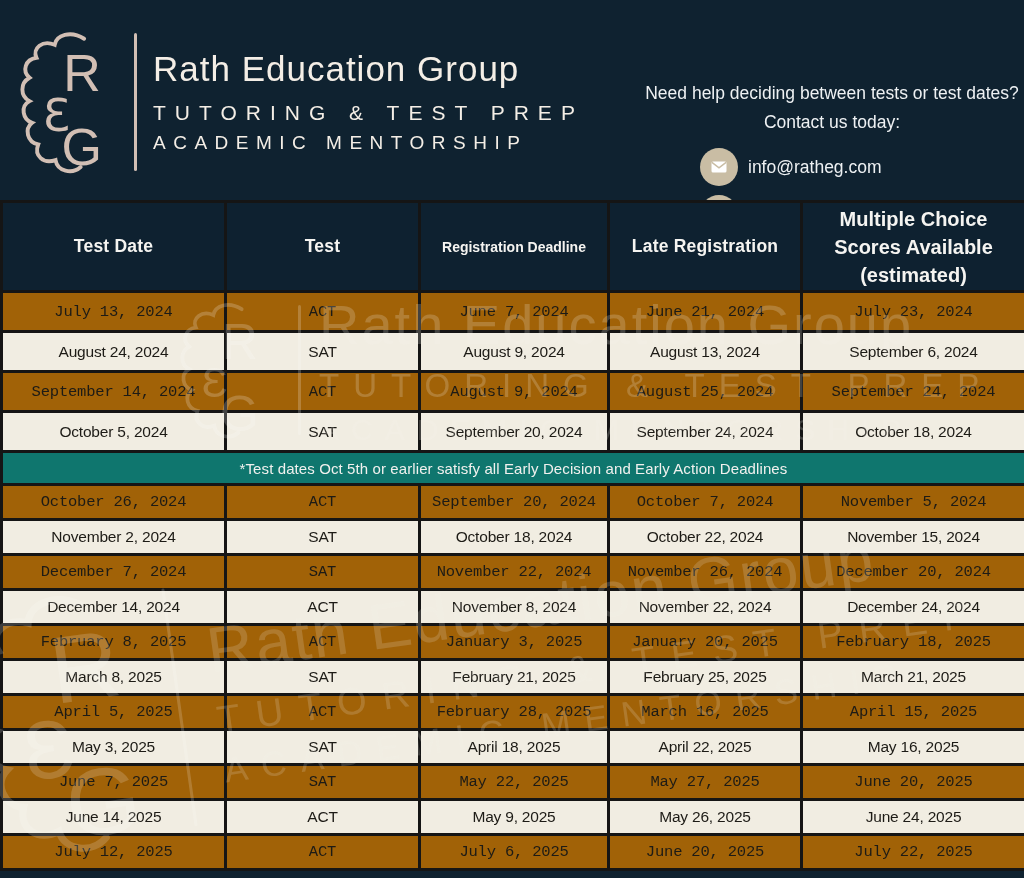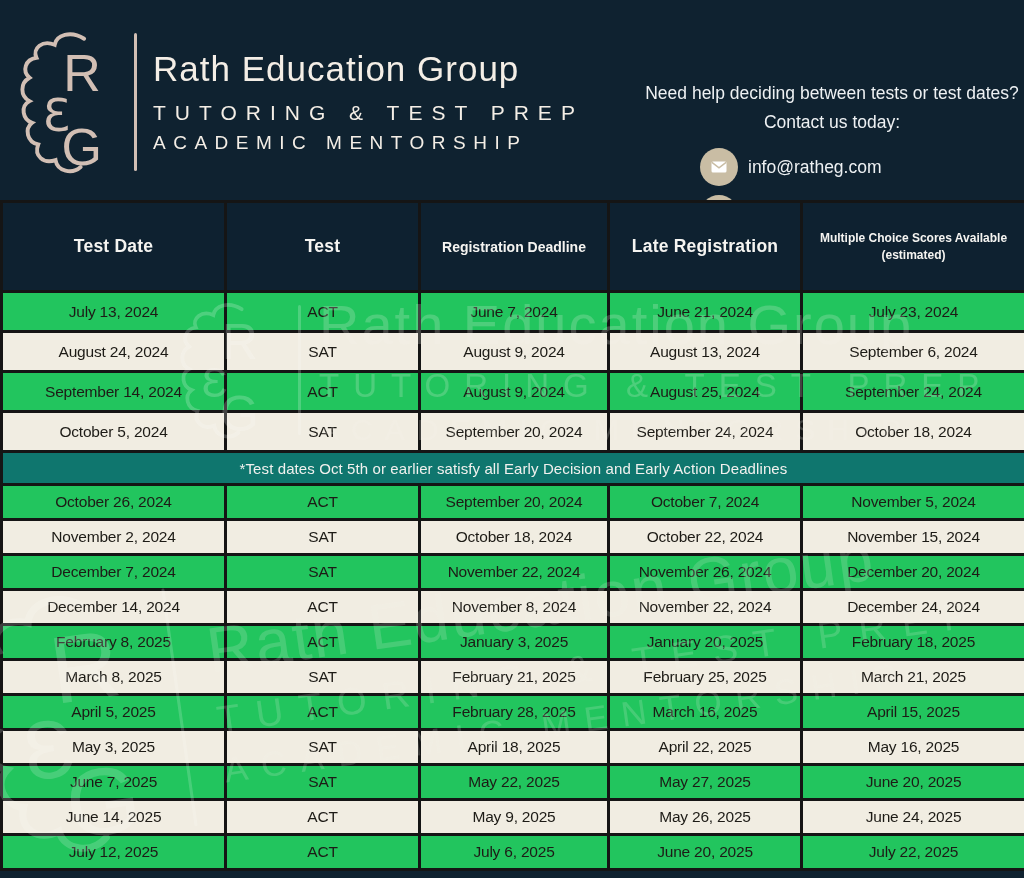--- a/index.html
+++ b/index.html
@@ -27,24 +27,24 @@
   .cicon svg{width:20px;height:20px;}
   .contact-val{font-size:17.5px;}
   
   .table-wrap{position:absolute;top:200px;left:0;width:1024px;}
   table{width:1024px;border-collapse:collapse;table-layout:fixed;position:relative;z-index:1;}
   th,td{border:3px solid #151515;text-align:center;vertical-align:middle;padding:0;}
   thead tr{height:90px;}
   thead th{background:#0e2130;color:#f5f4f1;font-weight:bold;}
   th.h-0,th.h-1,th.h-3{font-size:17.5px;letter-spacing:0.2px;}
   th.h-2{font-size:14px;}
-  th.h-4{font-size:12px;line-height:1.4;padding:0 10px;}
+  th.h-4{font-size:20px;line-height:1.4;padding:0 10px;}
   tbody.group-top tr{height:40px;}
   tbody.group-bottom tr{height:35px;}
-  tr.tan td{background:#22c55e;}
+  tr.tan td{background:#a16207;font-family:Liberation Mono, monospace;}
   tr.cream td{background:#f1ede2;}
   td{color:#1d1b16;font-size:15.5px;letter-spacing:-0.2px;}
   tr.note-row{height:33px;}
   tr.note-row td{background:#0f766e;color:#f1f1ee;font-size:15px;letter-spacing:0.1px;}
   
   .wm{position:absolute;display:flex;align-items:center;pointer-events:none;z-index:5;color:#f6f3ed;}
   .wm .logo-svg path,.wm .logo-svg text{stroke:#ffffff;fill:none;}
   .wm .logo-svg text{fill:#ffffff;stroke:none;}
   .wm .logo-divider{background:#ffffff;}
   .wm1{left:180px;top:92px;opacity:0.20;}

